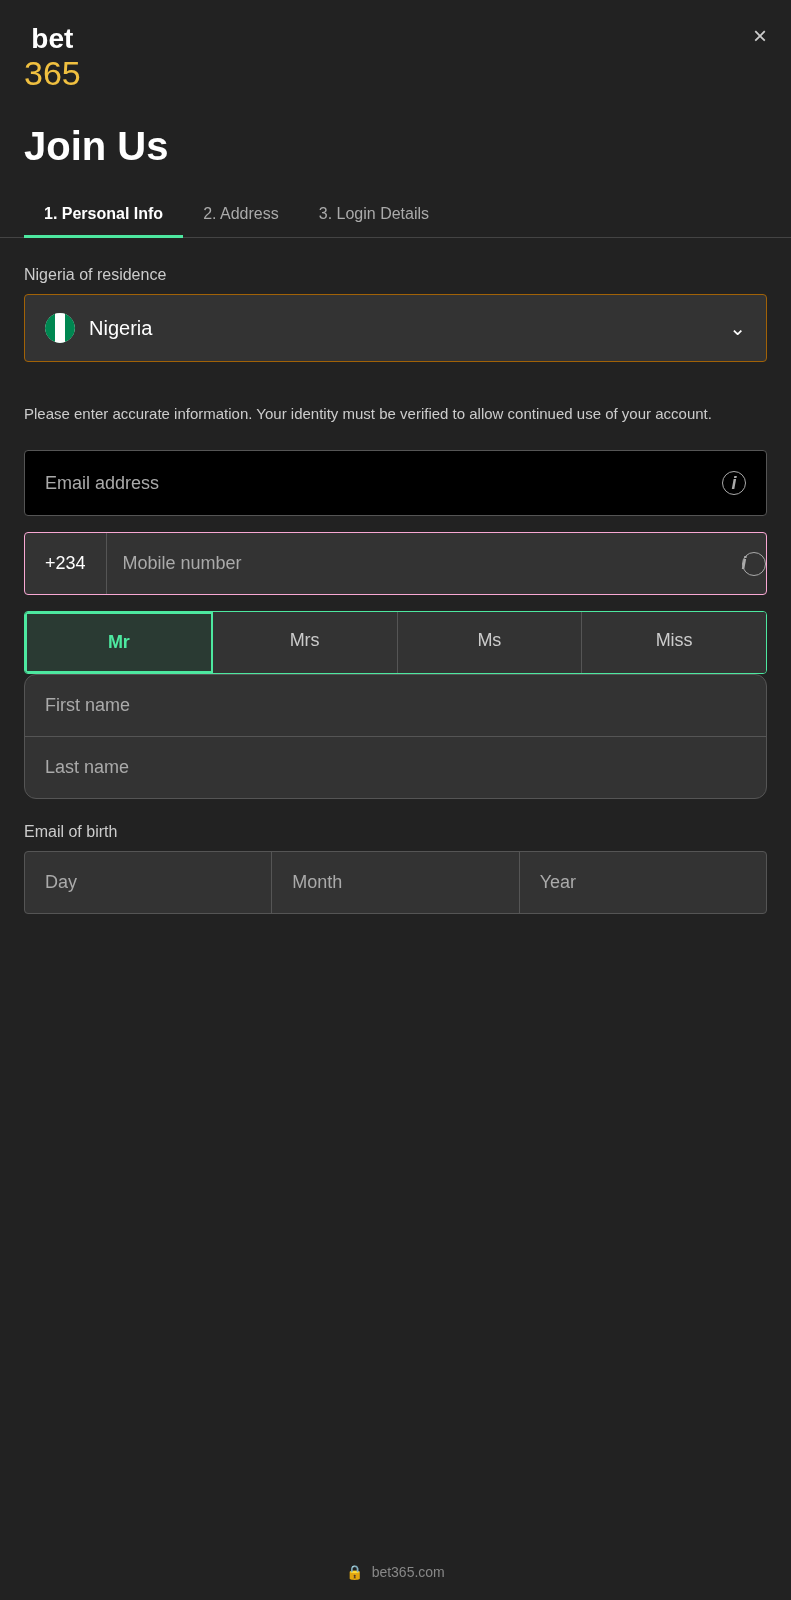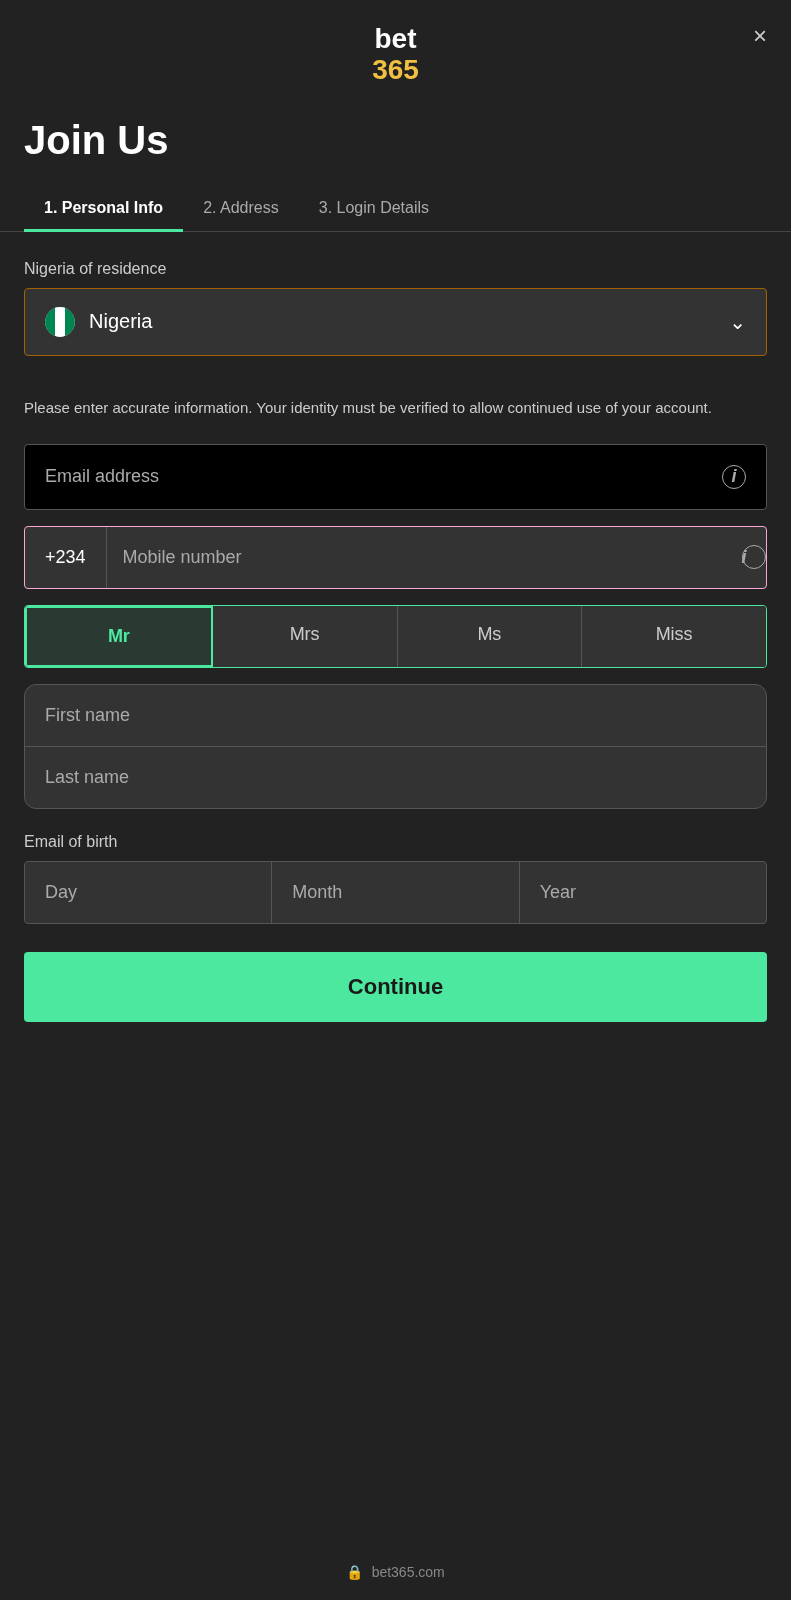--- a/index.html
+++ b/index.html
@@ -24,43 +24,42 @@
       min-height: 1600px;
       background-color: #222222;
       position: relative;
       display: flex;
       flex-direction: column;
     }
 
     
     .header {
       display: flex;
-      justify-content: center;
       align-items: center;
       padding: 24px 24px 16px;
       position: relative;
     }
 
     .logo {
       display: flex;
       flex-direction: column;
       align-items: center;
       line-height: 1.1;
     }
 
     .logo-bet {
       color: #ffffff;
       font-size: 28px;
       font-weight: bold;
     }
 
     .logo-365 {
       color: #f0c040;
-      font-size: 28px;
-      font-weight: bold;
+      font-size: 34px;
+      font-weight: normal;
     }
 
     .close-btn {
       position: absolute;
       right: 24px;
       top: 24px;
       color: #cccccc;
       font-size: 24px;
       cursor: pointer;
       background: none;
@@ -252,21 +251,21 @@
       padding-right: 20px;
     }
 
     
     .title-selector {
       display: flex;
       width: 100%;
       border: 1px solid #4de8a0;
       border-radius: 4px;
       overflow: hidden;
-      margin-bottom: 16px;
+      margin-bottom: 0;
     }
 
     .title-option {
       flex: 1;
       padding: 18px 0;
       text-align: center;
       color: #cccccc;
       font-size: 18px;
       font-weight: 500;
       cursor: pointer;
@@ -470,21 +469,20 @@
       </div>
       <div class="dob-field">
         <input type="text" placeholder="Month" style="">
       </div>
       <div class="dob-field">
         <input type="text" placeholder="Year" style="">
       </div>
     </div>
 
     
-    <button class="continue-btn">Continue</button>
 
   </div>
 
   <div class="footer">
     <span class="lock-icon">🔒</span>
     <span>bet365.com</span>
   </div>
 </div>
 
 </body></html>

